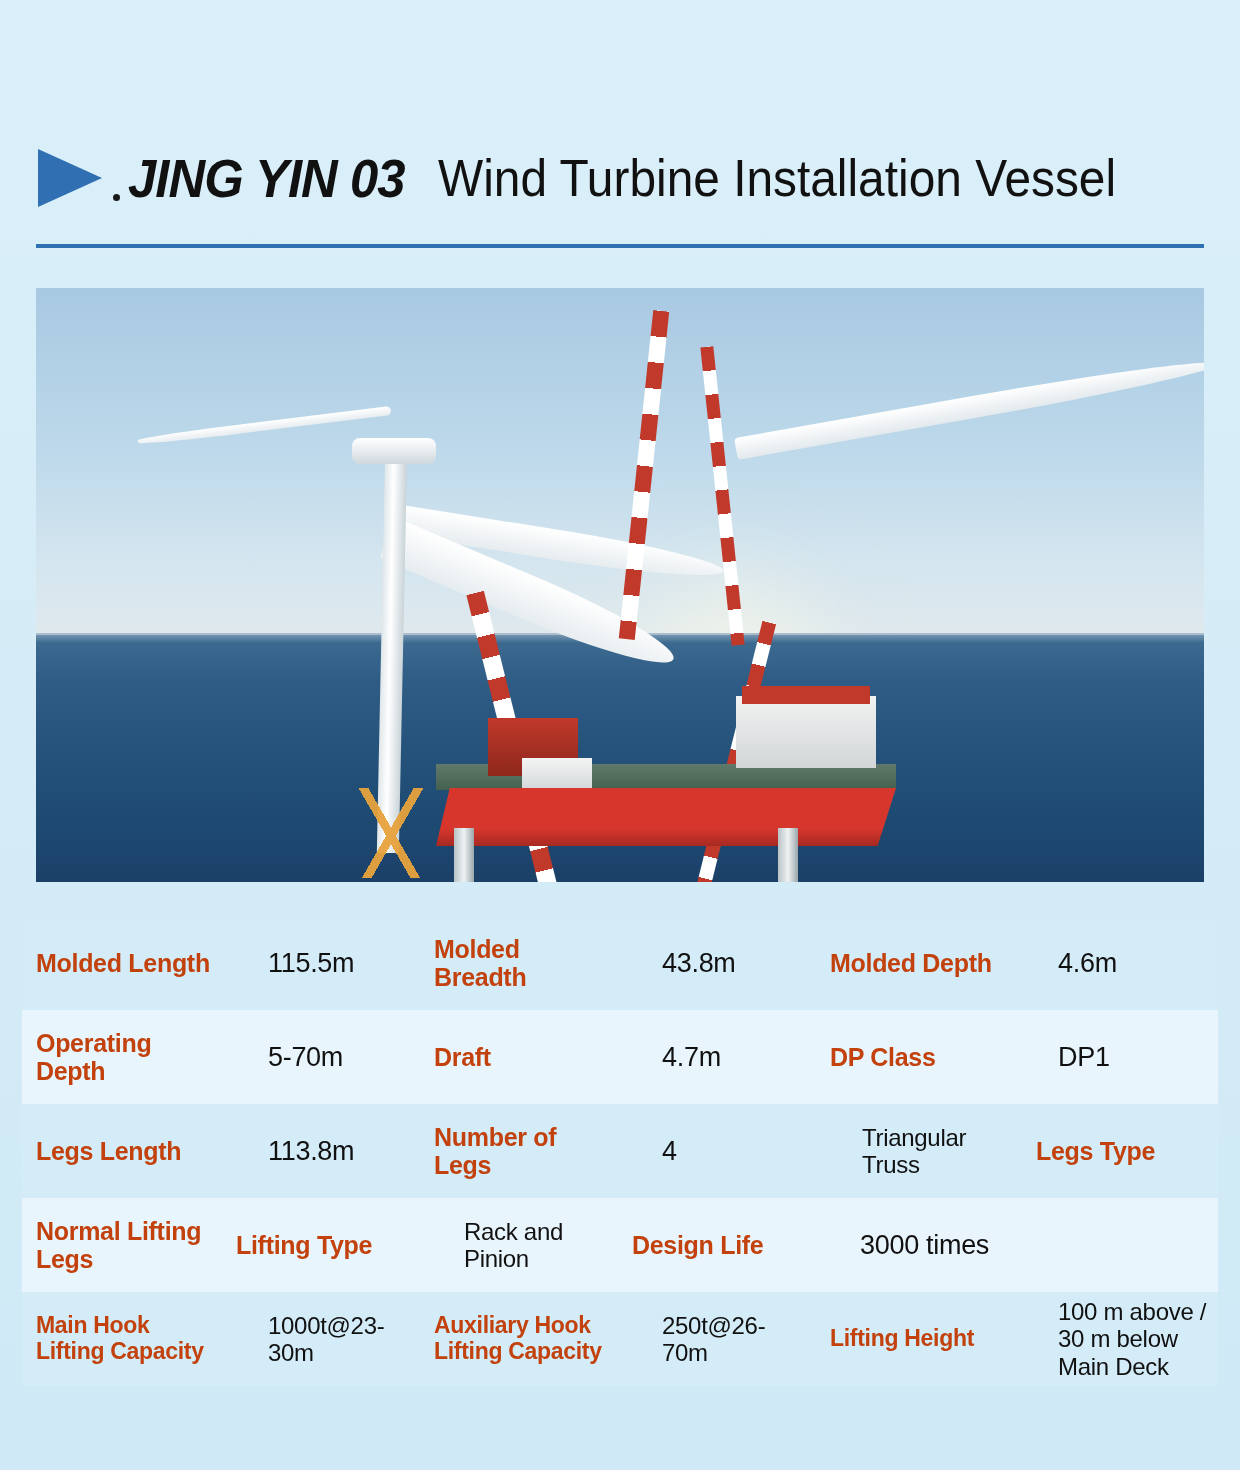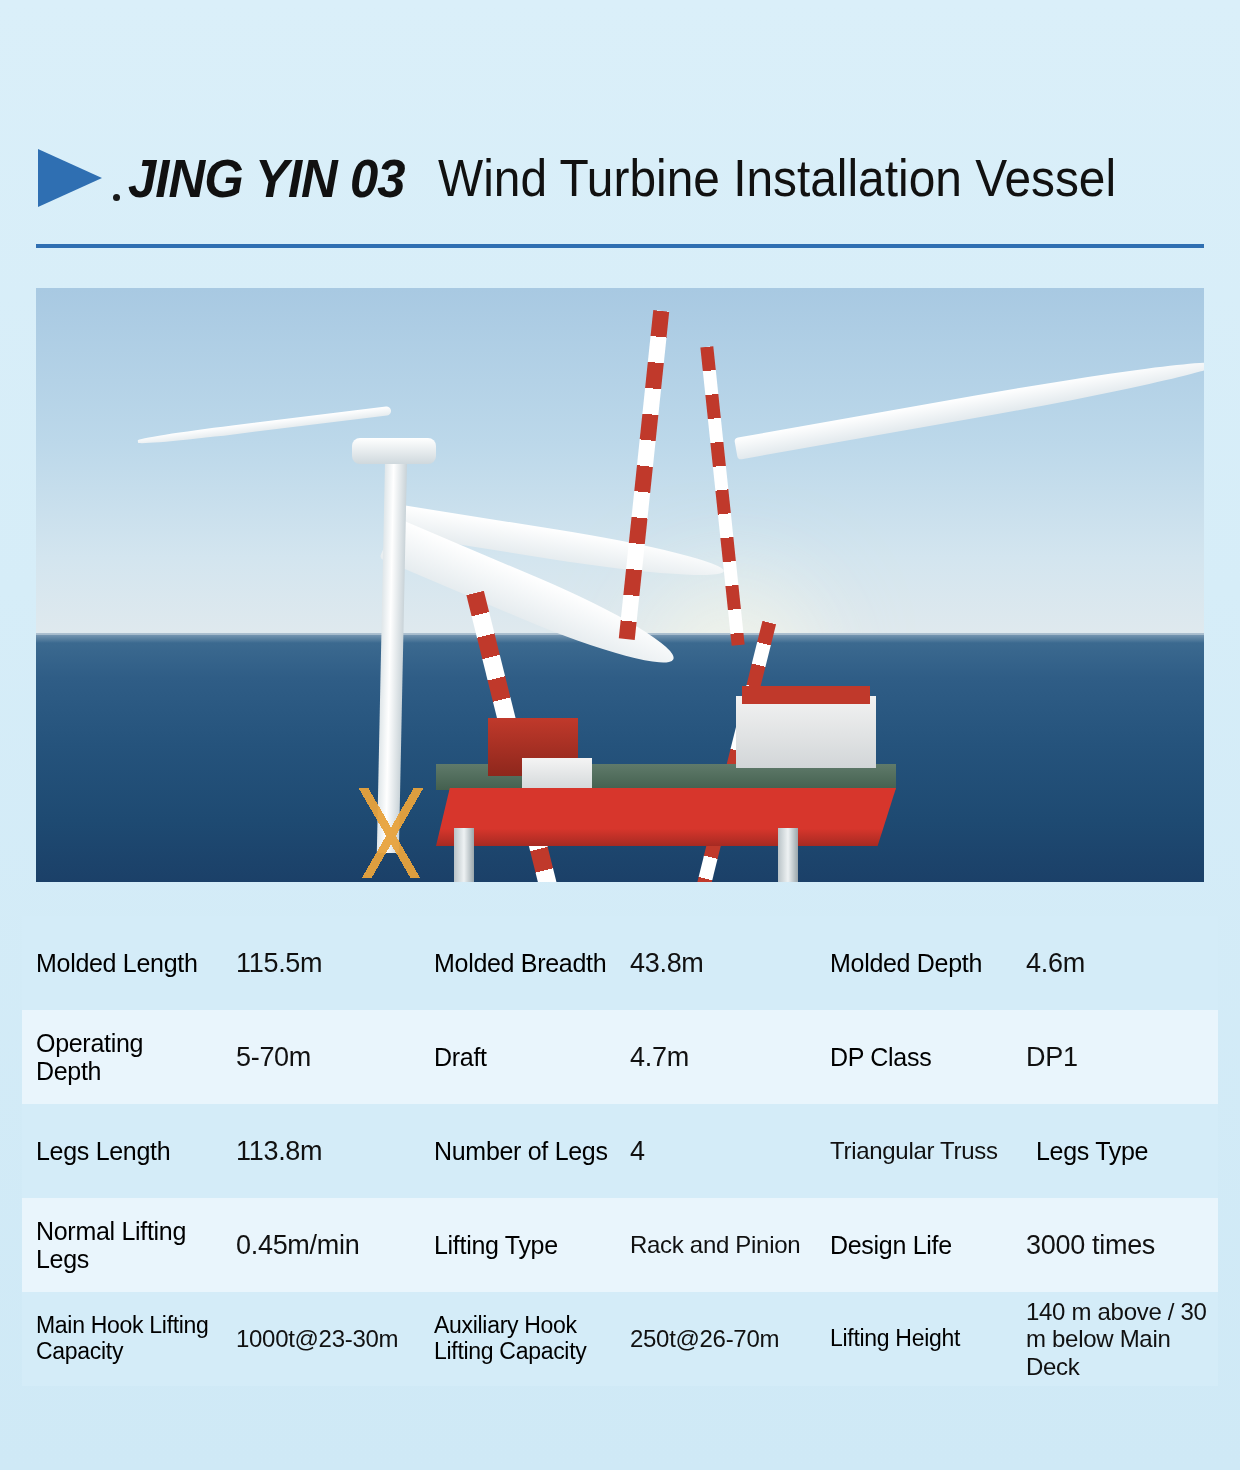--- a/index.html
+++ b/index.html
@@ -243,31 +243,32 @@
   }
   .row.odd { background: #d4ecf8; }
   .row.even { background: #e9f5fc; }
   .cell {
     display: flex;
     align-items: center;
     padding: 6px 8px 6px 14px;
     box-sizing: border-box;
   }
   .k {
-    color: #000000;
+    color: #c2410c;
     font-size: 25px;
-    font-weight: normal;
+    font-weight: bold;
     line-height: 1.12;
     letter-spacing: -0.3px;
   }
   .v {
     color: #111;
     font-size: 27px;
     line-height: 1.14;
     letter-spacing: -0.3px;
+    margin-left: 32px;
   }
   .v.small { font-size: 24px; }
   .k.small { font-size: 23px; }
   .c1 { width: 200px; }
   .c2 { width: 198px; }
   .c3 { width: 196px; }
   .c4 { width: 200px; }
   .c5 { width: 196px; }
   .c6 { width: 206px; }
   .center-k { justify-content: flex-start; }
@@ -381,23 +382,20 @@
         </div>
       <div class="cell c5 center-k">
           <span class="k">Legs Type</span>
         </div>
     </div>
 
     <div class="row even">
       <div class="cell c1 center-k">
           <span class="k">Normal Lifting Legs</span>
         </div>
-      <div class="cell c2">
-          <span class="v">0.45m/min</span>
-        </div>
       <div class="cell c3 center-k">
           <span class="k">Lifting Type</span>
         </div>
       <div class="cell c4">
           <span class="v small">Rack and Pinion</span>
         </div>
       <div class="cell c5 center-k">
           <span class="k">Design Life</span>
         </div>
       <div class="cell c6">
@@ -415,18 +413,18 @@
       <div class="cell c3 center-k">
           <span class="k small">Auxiliary Hook Lifting Capacity</span>
         </div>
       <div class="cell c4">
           <span class="v small">250t@26-70m</span>
         </div>
       <div class="cell c5 center-k">
           <span class="k small">Lifting Height</span>
         </div>
       <div class="cell c6">
-          <span class="v small">140 m above / 30 m below Main Deck</span>
+          <span class="v small">100 m above / 30 m below Main Deck</span>
         </div>
     </div>
 
   </div>
 </div>
 
 </body></html>

